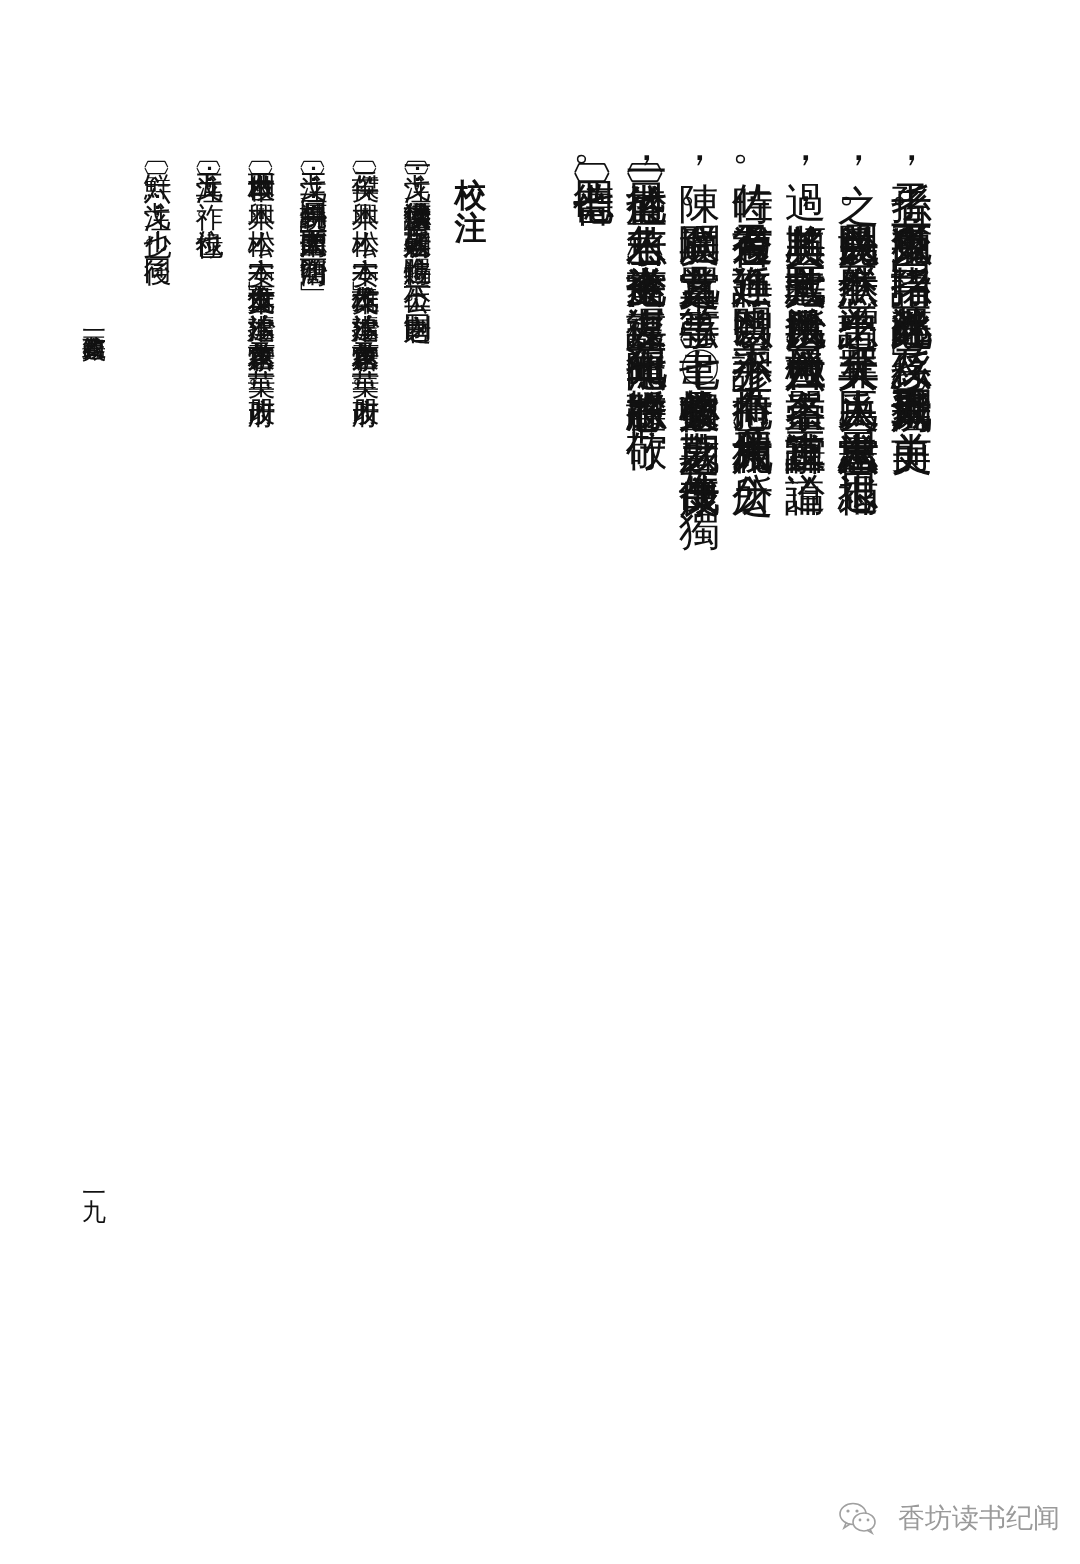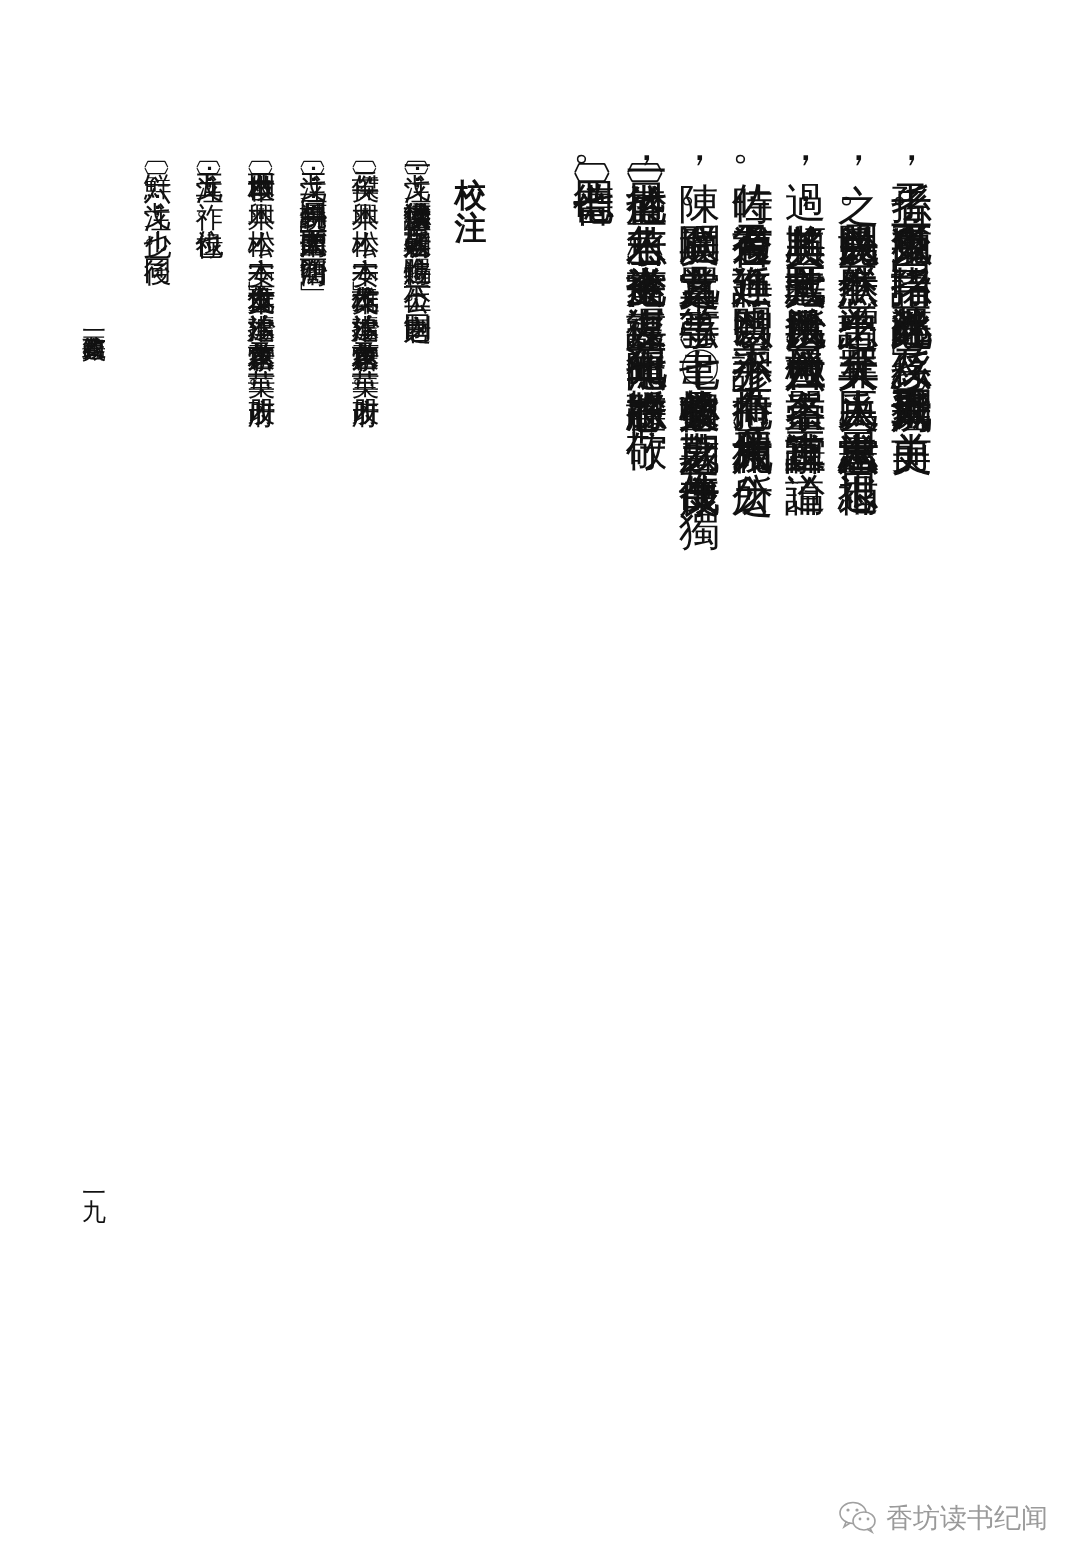--- a/index.html
+++ b/index.html
@@ -5,22 +5,22 @@
     html, body { margin: 0; padding: 0; background: #ffffff; }
     body { width: 1080px; height: 1564px; position: relative; overflow: hidden;
            font-family: "DejaVu Serif", "Liberation Serif", serif; color: #111; }
     .col { position: absolute; top: 150px; writing-mode: vertical-rl;
            text-orientation: upright; white-space: nowrap; line-height: 1; }
     .main { font-size: 41.5px; letter-spacing: 0px; font-family: "DejaVu Sans", sans-serif; font-weight: 500; }
     .note { font-size: 28px; font-family: "DejaVu Sans", sans-serif; top: 152px; }
     .heading { font-size: 32px; font-weight: bold; font-family: "DejaVu Sans", sans-serif; top: 152px; }
     .running { font-size: 24px; top: 318px; font-family: "DejaVu Serif", serif; }
     .folio { font-size: 24px; top: 1180px; font-family: "DejaVu Serif", serif; }
-    .watermark { position: absolute; left: 838px; top: 1500px; display: flex; align-items: flex-start;
-                 gap: 8px; color: #9a9a9a; font-family: "DejaVu Sans", sans-serif; font-size: 27px; }
+    .watermark { position: absolute; left: 838px; top: 1500px; display: flex; align-items: center;
+                 gap: 20px; color: #9a9a9a; font-family: "DejaVu Sans", sans-serif; font-size: 27px; }
     .wm-icon { width: 40px; height: 34px; }
   </style>
 </head>
 <body>
 
 <div class="col main" style="left:891px;">子孫者，爾身猶可以免。」指諸孫曰：「此等必遇亂死。」及孫綏，果爲淫刑所戮〔六五〕。前史美</div>
 <div class="col main" style="left:838px;">之，以爲明於先見。朕意不然，謂曾之不忠，其罪大矣。夫爲人臣，當進思盡忠〔六六〕，退思補</div>
 <div class="col main" style="left:785px;">過，將順其美，匡救其惡〔六七〕，所以共爲治也。曾位極台司〔六八〕，名器崇重，當直辭正諫，論道</div>
 <div class="col main" style="left:732px;">佐時。今乃退有後言，進無廷諍，以爲明智，不亦謬乎！危而不持，焉用彼相〔六九〕？公之所</div>
 <div class="col main" style="left:679px;">陳，朕聞過矣。當置之几案，事等弦、韋〔七〇〕。必望收彼桑榆，期之歲暮，不使康哉良哉，獨</div>

